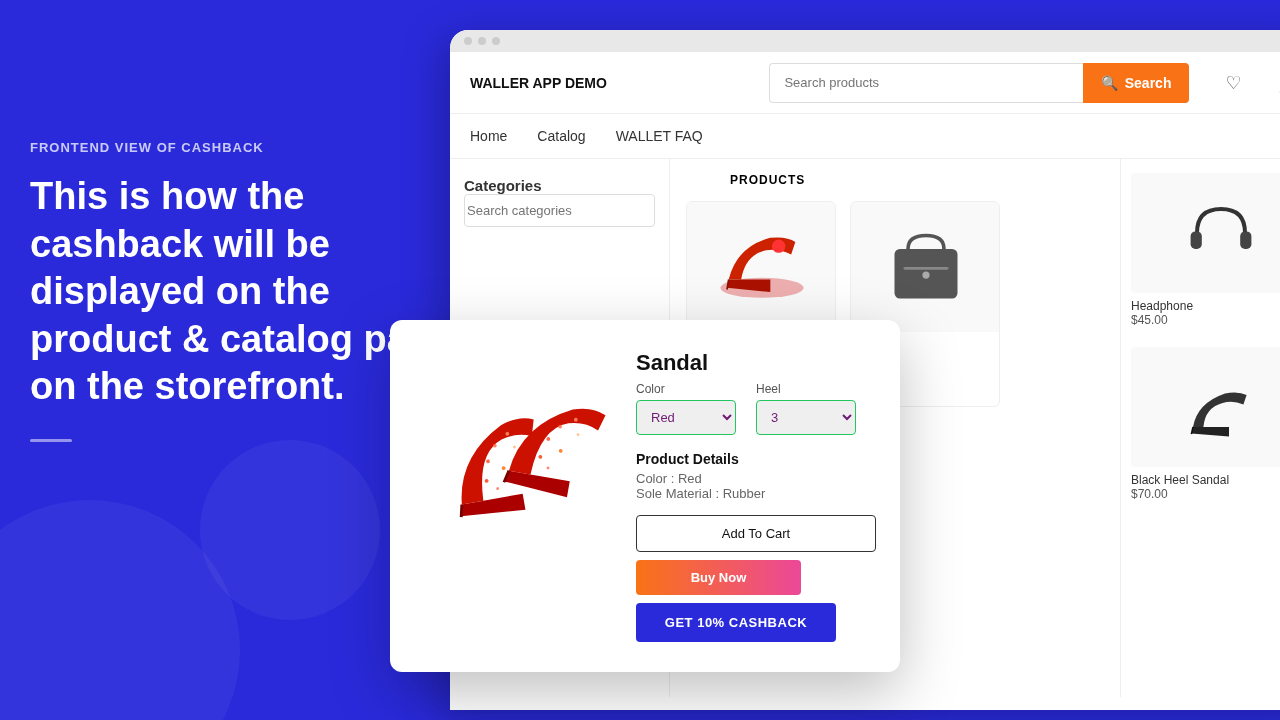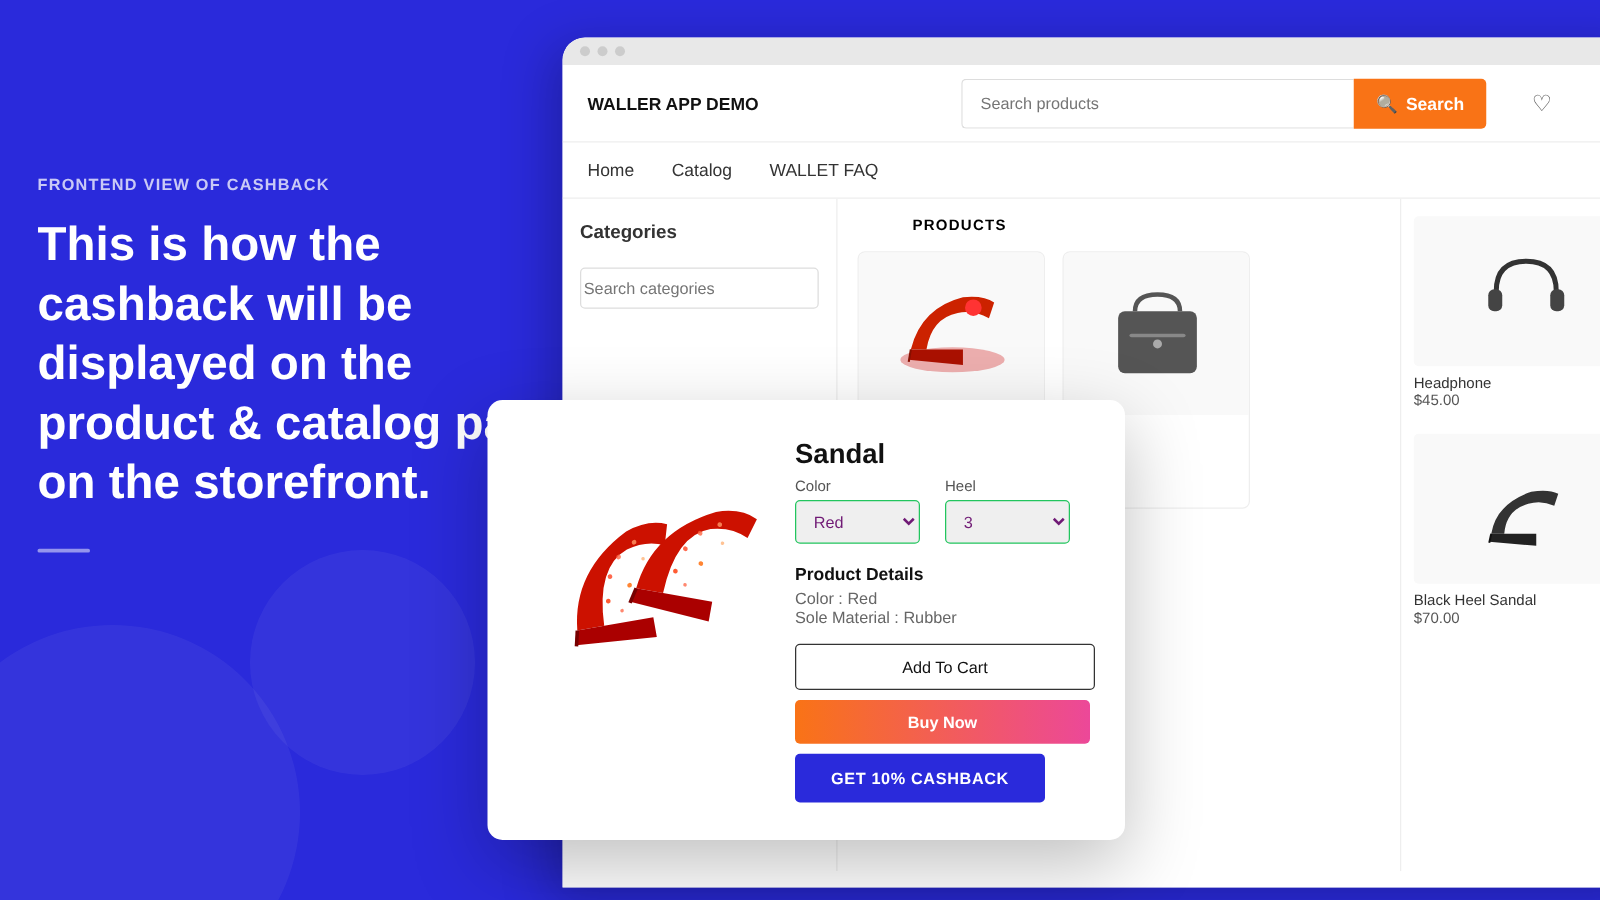--- a/index.html
+++ b/index.html
@@ -181,21 +181,21 @@
     .store-sidebar {
       width: 220px;
       border-right: 1px solid #eee;
       padding: 18px 14px;
       flex-shrink: 0;
     }
     .sidebar-title {
       font-size: 15px;
       font-weight: 600;
       color: #333;
-      margin-bottom: 20px;
+      margin-bottom: 0;
     }
     .cat-search {
       width: 100%;
       border: 1px solid #ddd;
       padding: 8px 2px;
       font-size: 13px;
       color: #999;
       border-radius: 4px;
       outline: none;
     }
@@ -374,21 +374,21 @@
     }
     .btn-buy-now {
       border: none;
       background: linear-gradient(to right, #f97316, #ec4899);
       color: white;
       padding: 10px;
       font-size: 13px;
       font-weight: 600;
       border-radius: 4px;
       cursor: pointer;
-      width: 236px;
+      width: 165px;
     }
     .btn-cashback {
       border: none;
       background: #2a2adb;
       color: white;
       padding: 12px;
       font-size: 13px;
       font-weight: 700;
       border-radius: 4px;
       cursor: pointer;

